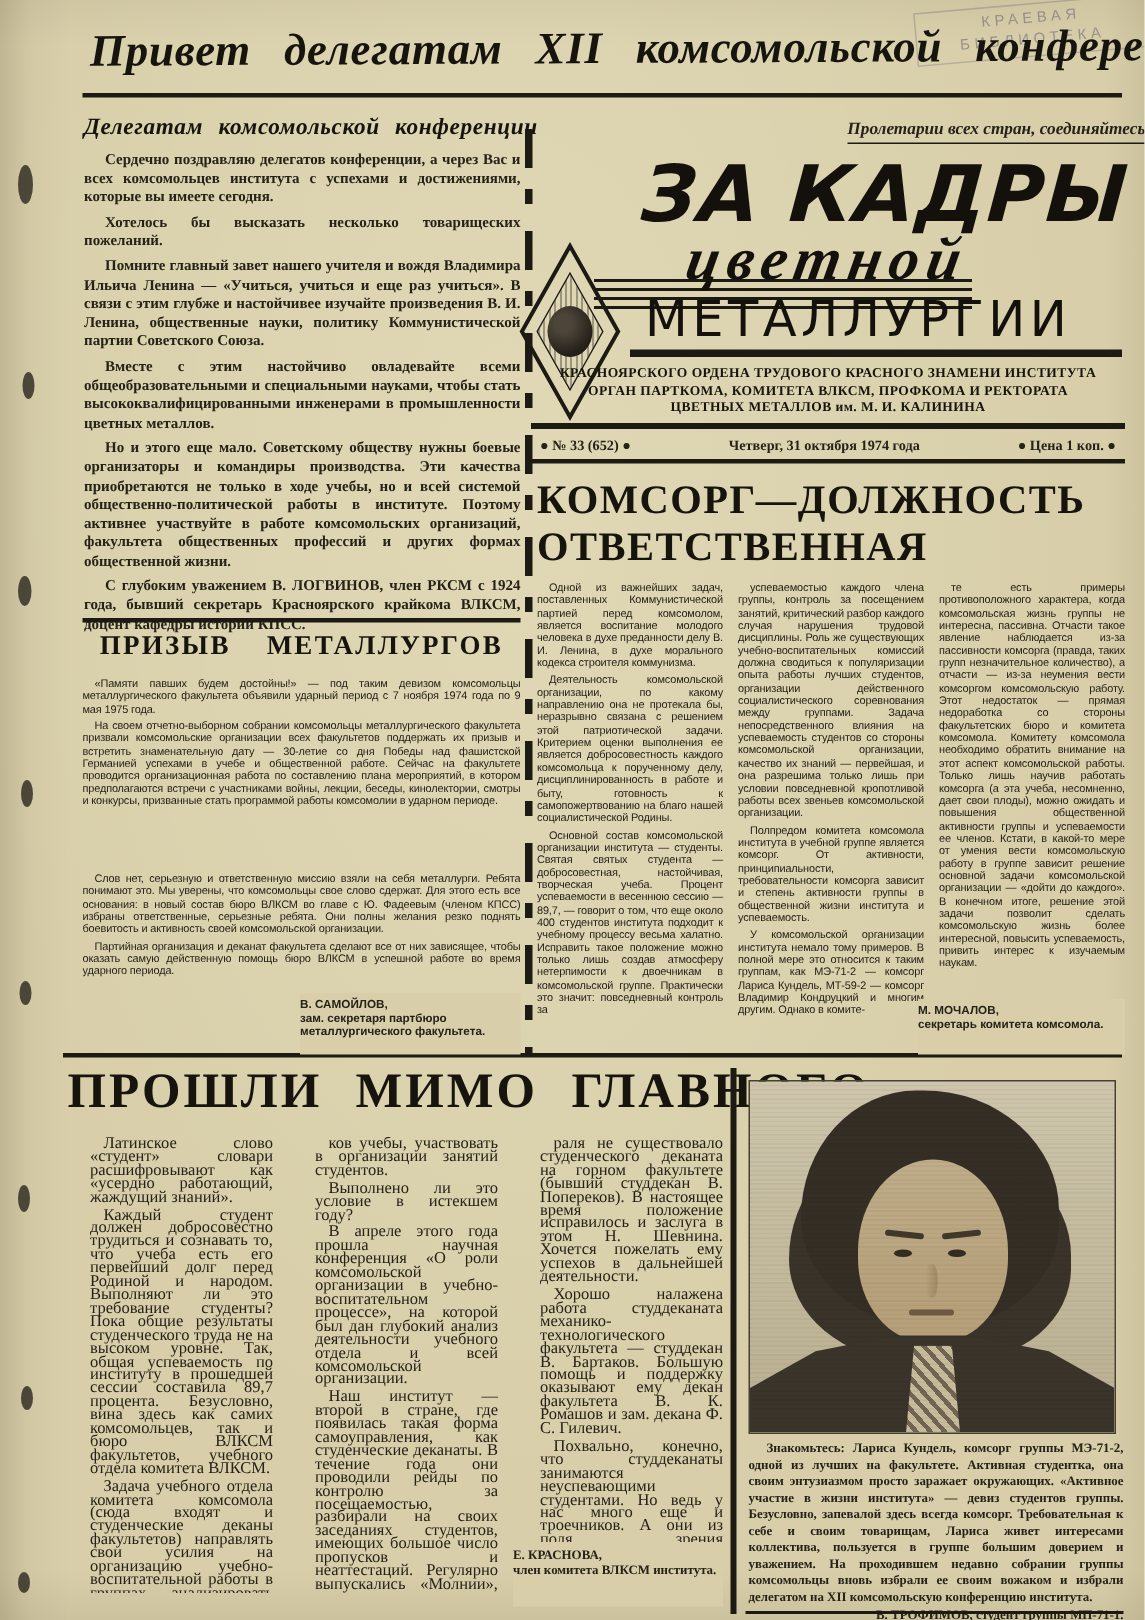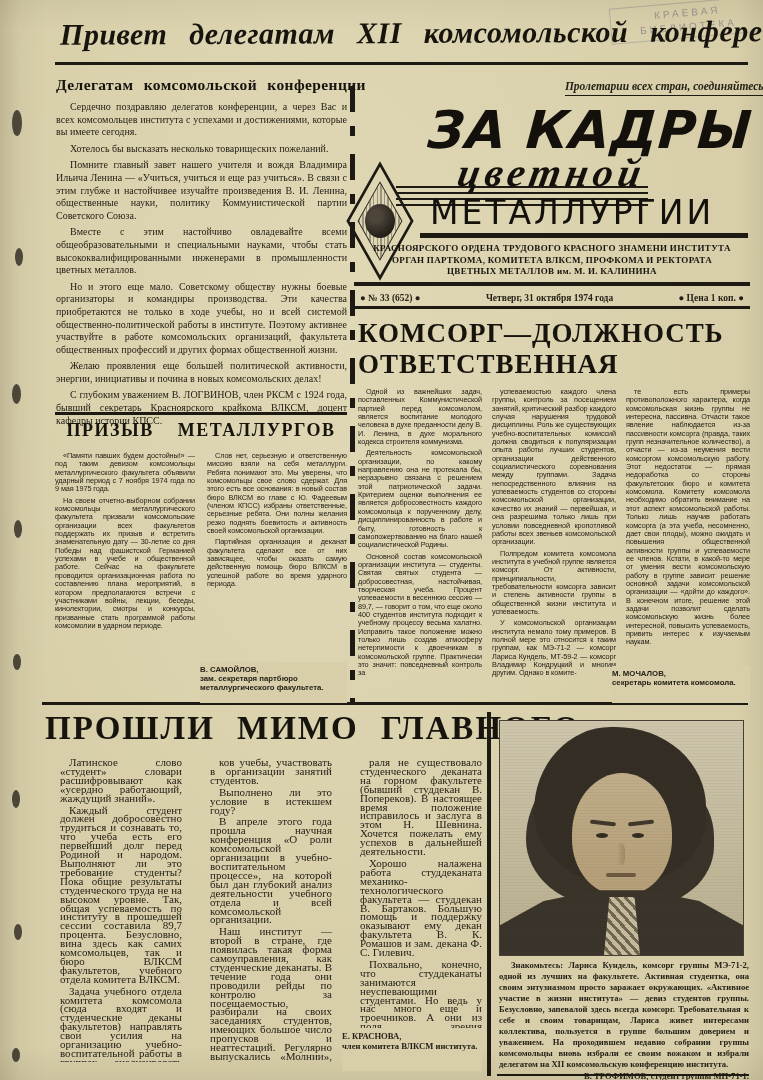--- a/index.html
+++ b/index.html
@@ -39,24 +39,25 @@
     transform:rotate(-.3deg);
     color:#17140e;
   }
   .banner-rule{left:55px;top:62px;width:693px;height:3px;}
   
   .greeting{left:56px;top:76px;width:291px;}
   .greeting h1{
     margin:0 0 7px 0;font-size:15.5px;font-weight:bold;
     letter-spacing:.4px;word-spacing:6px;white-space:nowrap;
     color:#17140e;
+    font-style:italic;
   }
   .greeting p{
     margin:0 0 4px 0;
-    font-size:10px;font-weight:normal;line-height:12.6px;
+    font-size:10px;font-weight:bold;line-height:12.6px;
     text-align:justify;text-indent:14px;
   }
   
   .v-divider{
     left:350px;top:86px;width:5px;height:616px;
     background:repeating-linear-gradient(180deg,
       #1d1a14 0 26px, transparent 26px 40px,
       #1d1a14 40px 50px, transparent 50px 68px);
   }
   
@@ -151,21 +152,21 @@
   
   .prizyv-rule{left:55px;top:412px;width:292px;height:3px;}
   .prizyv-title{
     left:55px;top:420px;width:292px;
     text-align:center;font-size:18px;font-weight:bold;
     letter-spacing:1.5px;word-spacing:18px;white-space:nowrap;
     color:#17140e;
   }
   .prizyv-body{
     left:55px;top:452px;width:292px;height:248px;
-    display:flex;gap:12px;overflow:hidden;
+    display:flex;gap:12px;overflow:hidden;flex-direction:column;
   }
   .prizyv-body .col{flex:1;}
   .prizyv-sig{left:200px;top:662px;width:147px;height:38px;}
   
   .bottom-rule{left:42px;top:702px;width:706px;height:3px;}
   .proshli-title{
     left:45px;top:710px;width:470px;
     font-size:33px;font-weight:bold;letter-spacing:2px;word-spacing:12px;
     white-space:nowrap;color:#17140e;
   }
@@ -250,21 +251,20 @@
   <div class="abs banner">Привет делегатам XII комсомольской конференции</div>
   <div class="abs rule banner-rule"></div>
 
   <section class="abs greeting">
     <h1>Делегатам комсомольской конференции</h1>
     <p>Сердечно поздравляю делегатов конференции, а через Вас и всех комсомольцев института с успехами и достижениями, которые вы имеете сегодня.</p>
     <p>Хотелось бы высказать несколько товарищеских пожеланий.</p>
     <p>Помните главный завет нашего учителя и вождя Владимира Ильича Ленина — «Учиться, учиться и еще раз учиться». В связи с этим глубже и настойчивее изучайте произведения В. И. Ленина, общественные науки, политику Коммунистической партии Советского Союза.</p>
     <p>Вместе с этим настойчиво овладевайте всеми общеобразовательными и специальными науками, чтобы стать высококвалифицированными инженерами в промышленности цветных металлов.</p>
     <p>Но и этого еще мало. Советскому обществу нужны боевые организаторы и командиры производства. Эти качества приобретаются не только в ходе учебы, но и всей системой общественно-политической работы в институте. Поэтому активнее участвуйте в работе комсомольских организаций, факультета общественных профессий и других формах общественной жизни.</p>
-    <p>Желаю проявления еще большей политической активности, энергии, инициативы и почина в новых комсомольских делах!</p>
     <p>С глубоким уважением В. ЛОГВИНОВ, член РКСМ с 1924 года, бывший секретарь Красноярского крайкома ВЛКСМ, доцент кафедры истории КПСС.</p>
   </section>
 
   <div class="abs v-divider"></div>
 
   <div class="abs slogan-wrap">
     <span class="slogan">Пролетарии всех стран, соединяйтесь!</span>
   </div>
 
   <div class="abs emblem">

